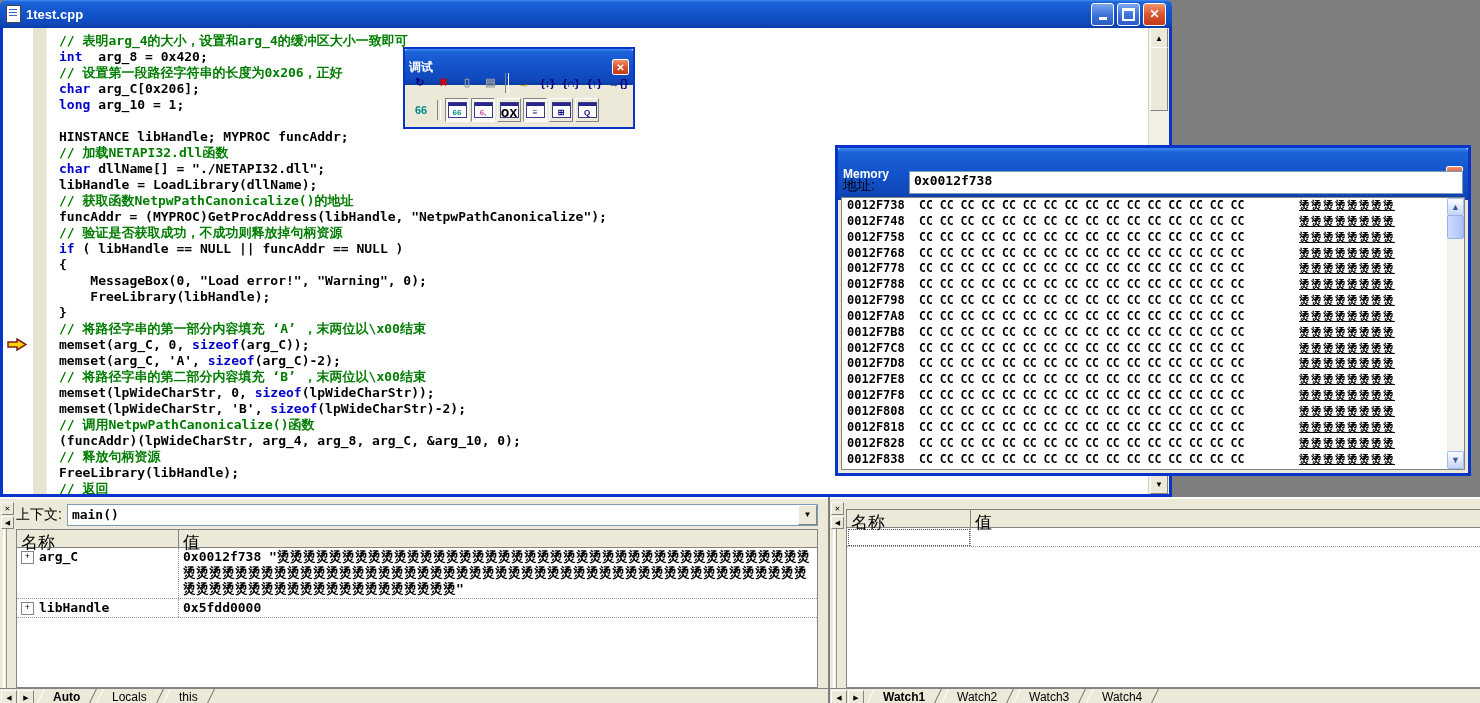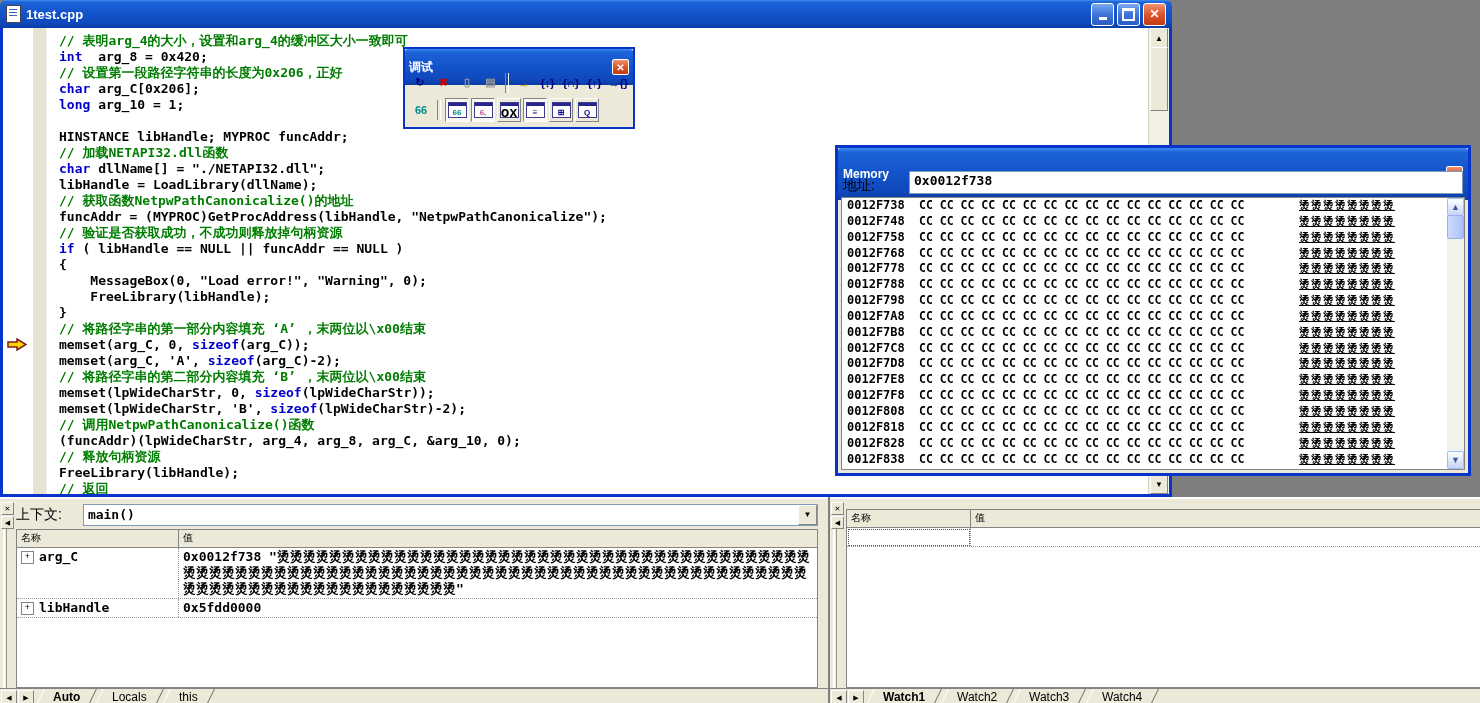--- a/index.html
+++ b/index.html
@@ -85,30 +85,30 @@
   .dock{background:#ece9d8;border-top:2px solid #fff;}
   #vars-panel{left:0;top:497px;width:828px;height:206px;}
   #watch-panel{left:830px;top:497px;width:650px;height:206px;}
   .panel-strip{position:absolute;left:1px;top:2px;width:13px;bottom:17px;}
   .mini-btn{width:11px;height:11px;margin:1px 0;background:#ece9d8;border:1px solid;
      border-color:#fff #848484 #848484 #fff;font-size:7px;display:flex;align-items:center;justify-content:center;color:#000;}
   .grips{position:absolute;left:2px;top:28px;bottom:0;width:8px;}
   .grips div{float:left;width:1px;height:100%;margin-right:2px;border-left:2px solid #fff;border-right:1px solid #9a9786;}
 
   .ctx-row{position:absolute;left:16px;top:5px;right:10px;height:21px;display:flex;align-items:center;}
-  .ctx-label{margin-right:21px;font-size:14px;color:#000;}
+  .ctx-label{margin-right:5px;font-size:14px;color:#000;}
   .combo{flex:1;height:20px;background:#fff;border:1px solid #7f9db9;display:flex;align-items:center;}
   .combo-text{flex:1;padding:0 4px;font-family:"DejaVu Sans Mono",monospace;font-weight:bold;font-size:13px;color:#000;}
   .combo-btn{width:17px;height:18px;background:#ece9d8;border:1px solid;border-color:#fff #848484 #848484 #fff;
      display:flex;align-items:center;justify-content:center;font-size:8px;color:#000;}
 
   .var-table{position:absolute;background:#fff;border:1px solid #848484;overflow:hidden;}
   #vars-table{left:16px;right:10px;top:30px;bottom:17px;}
   #watch-table{left:16px;right:0;top:10px;bottom:17px;border-right:none;}
-  .tbl-head{display:flex;height:17px;background:#ece9d8;border-bottom:1px solid #848484;font-size:10px;color:#000;}
+  .tbl-head{display:flex;height:17px;background:#ece9d8;border-bottom:1px solid #848484;font-size:17px;color:#000;}
   .tbl-head .hc{padding:1px 4px;box-sizing:border-box;}
   .hc-name{border-right:1px solid #848484;}
   #vars-table .hc-name{width:162px;}
   #watch-table .hc-name{width:124px;}
   .var-row{display:flex;border-bottom:1px dotted #9a9a9a;
      font-family:"DejaVu Sans Mono","Liberation Mono",monospace;font-weight:bold;font-size:13px;line-height:16px;color:#000;}
   .vr-name{width:162px;flex:none;padding:1px 4px;border-right:1px dotted #9a9a9a;box-sizing:border-box;display:flex;align-items:flex-start;}
   .vr-val{flex:1;padding:1px 4px;word-break:break-all;white-space:pre-wrap;}
   .expander{width:11px;height:11px;border:1px solid #848484;background:#fff;flex:none;
      margin:2px 5px 0 0;font-size:9px;line-height:9px;text-align:center;font-weight:normal;

